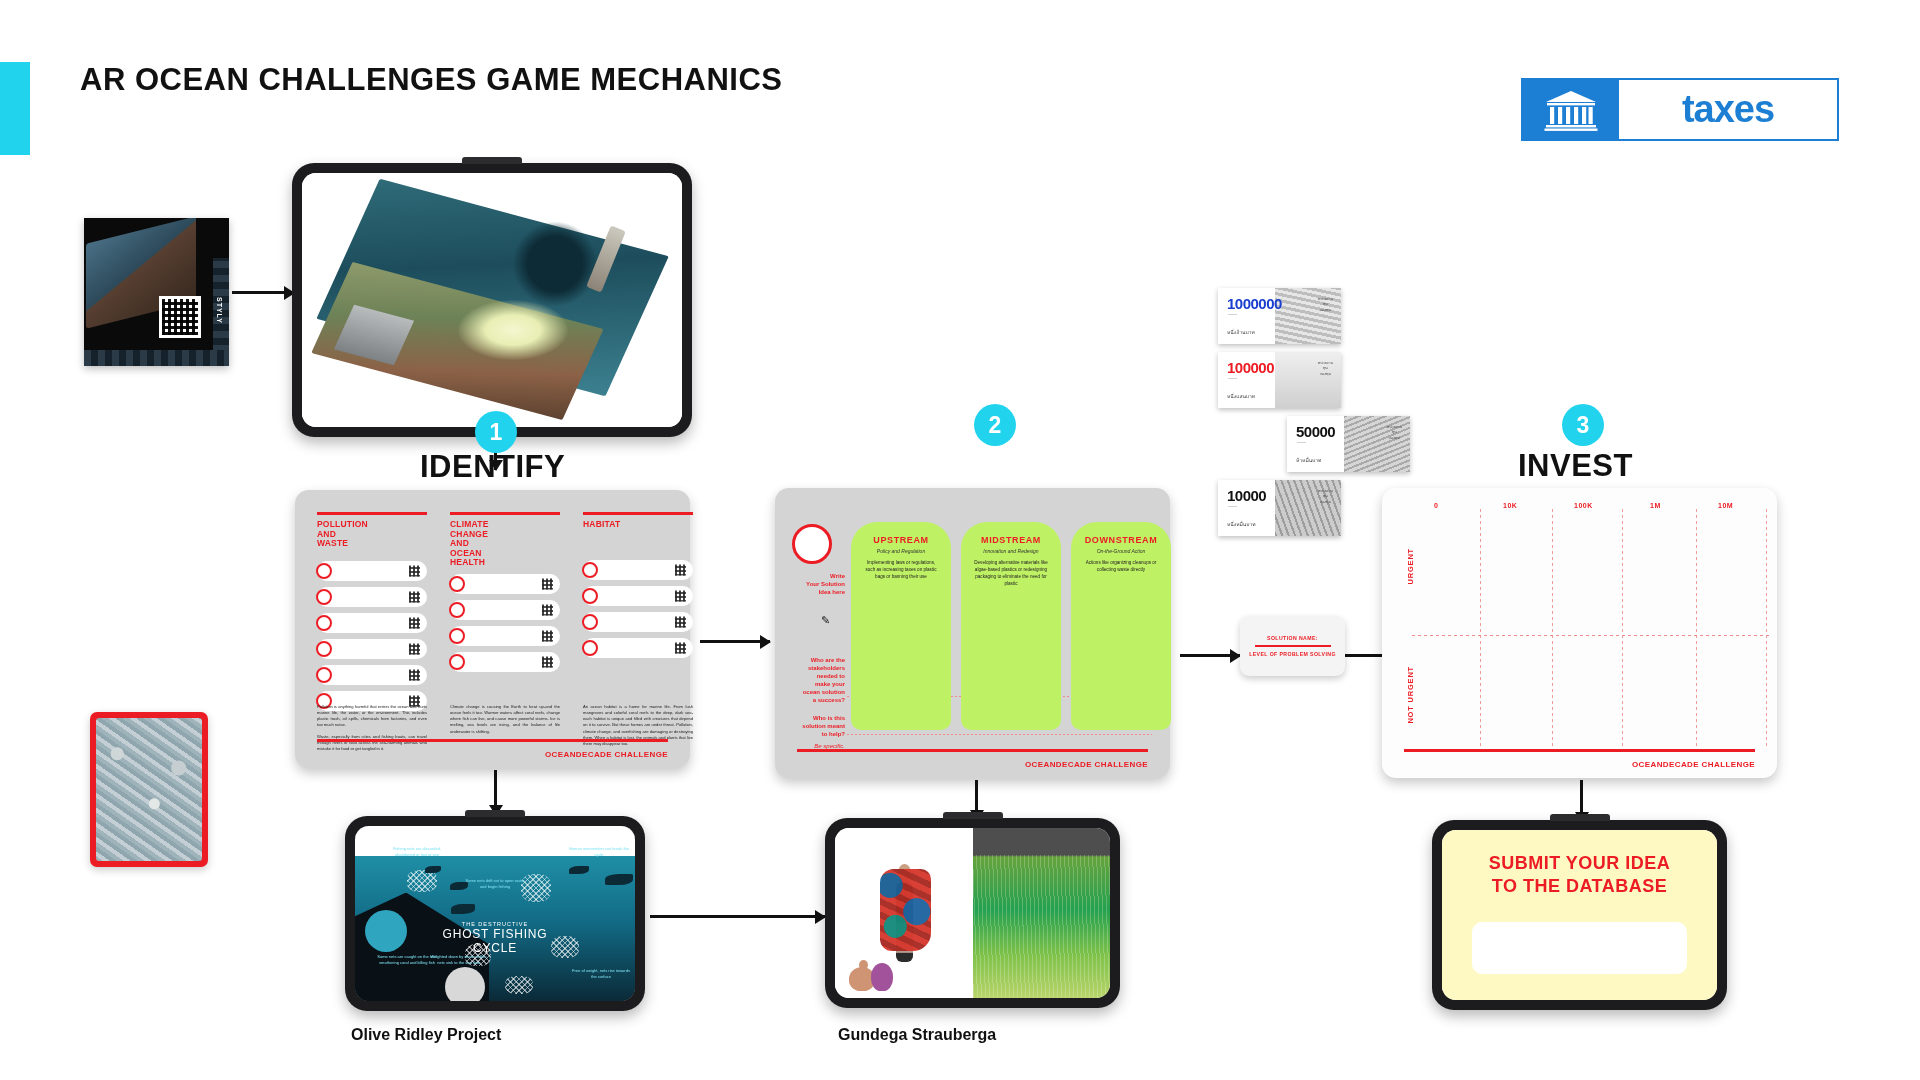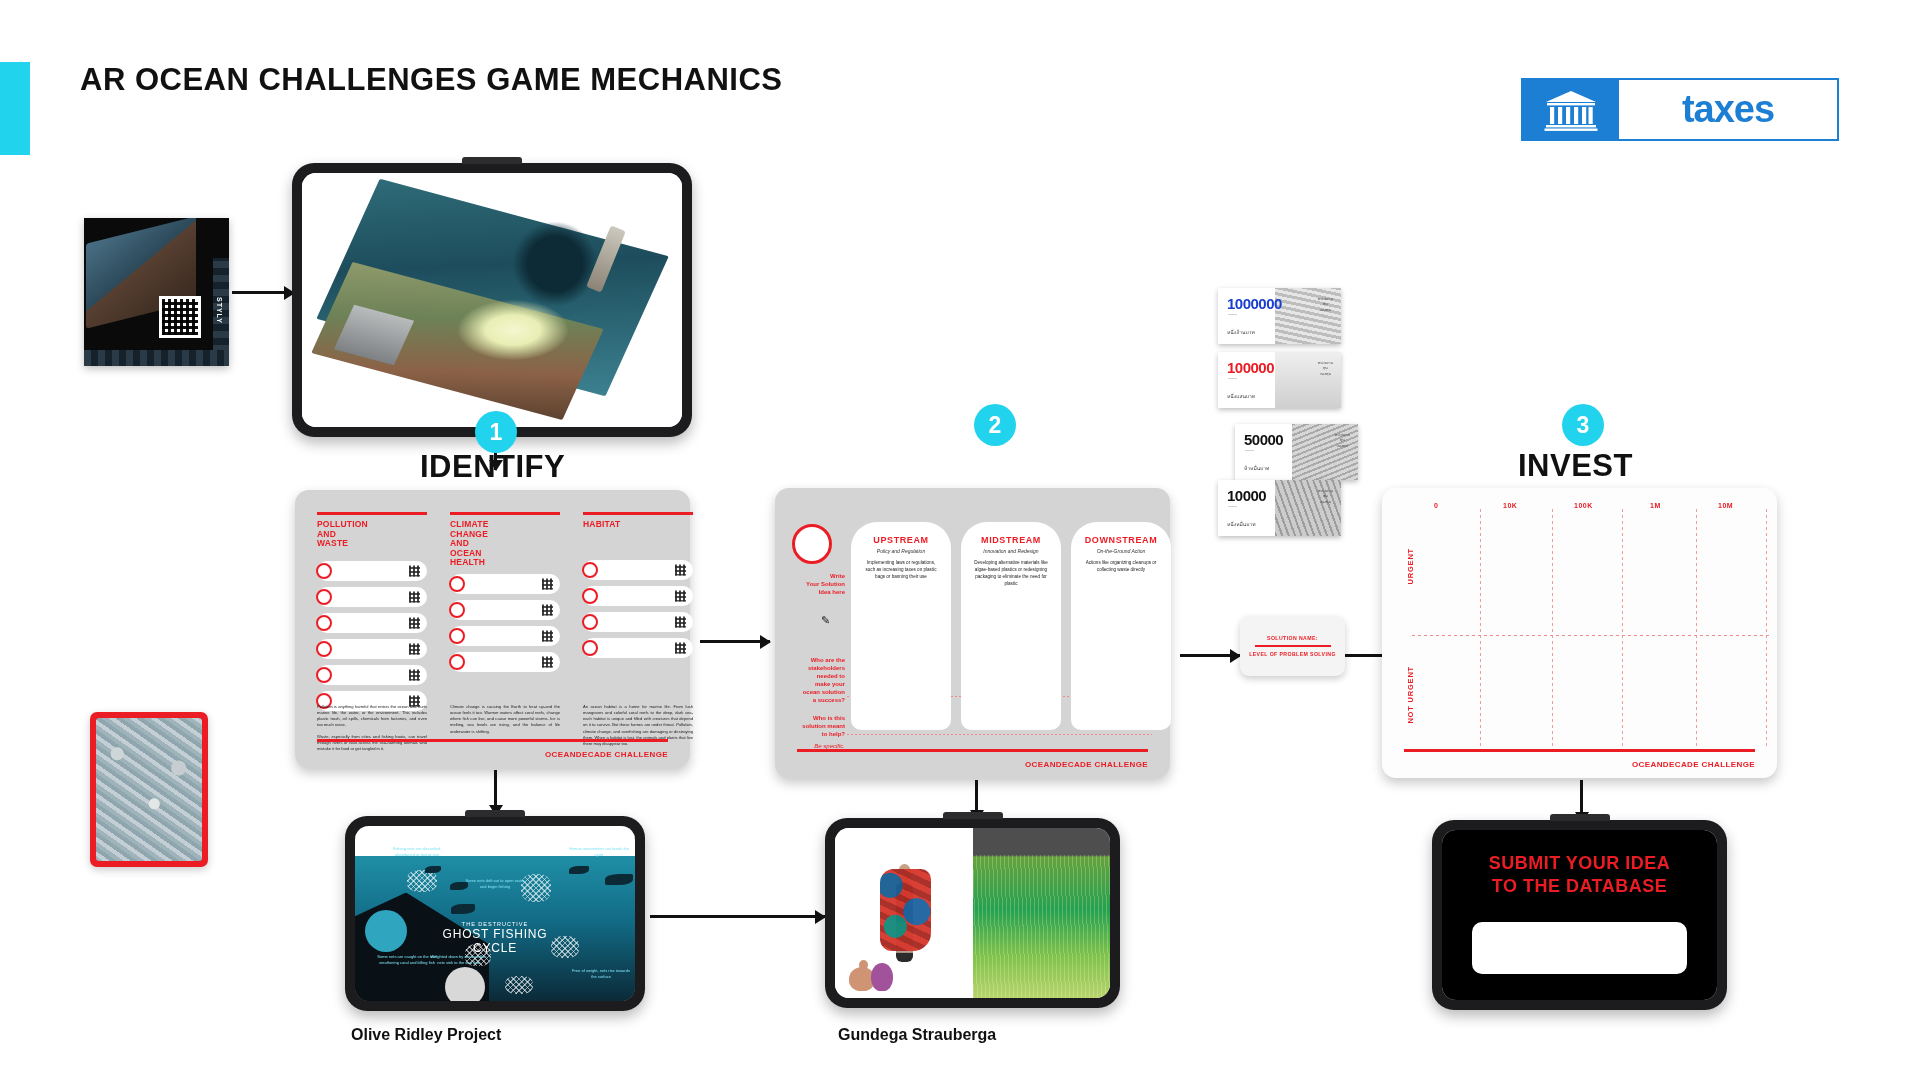--- a/index.html
+++ b/index.html
@@ -130,21 +130,21 @@
   .ideate-circle {
     position:absolute; width:40px; height:40px; border-radius:50%;
     border:3px solid #ec1c24; background:#fff;
   }
   .ideate-side {
     position:absolute; text-align:right; color:#ec1c24;
     font-size:6px; font-weight:bold; line-height:1.35;
   }
   .ideate-side i { font-style:italic; font-weight:normal; }
   .ideate-col {
-    position:absolute; top:34px; background:#ffffff;
+    position:absolute; top:34px; background:#bef264;
     border-radius:26px 26px 10px 10px;
   }
   .ideate-col h4 {
     margin-top:13px; text-align:center; color:#ec1c24;
     font-size:9px; letter-spacing:.6px;
   }
   .ideate-col .sub {
     text-align:center; font-size:5px; font-style:italic; color:#333;
     margin-top:3px;
   }
@@ -380,21 +380,21 @@
   .af-dot1::after{
     content:""; position:absolute; left:38%; top:-7px; width:9px; height:10px;
     background:#cf9474; border-radius:50%;
   }
   .af-dot2 {
     position:absolute; left:26%; bottom:4%; width:22px; height:28px;
     background:#a1529b; border-radius:50% 50% 44% 44%;
   }
 
   
-  .submit-screen { position:absolute; inset:0; background:#000000; }
+  .submit-screen { position:absolute; inset:0; background:#fef9c3; }
   .submit-title {
     position:absolute; left:0; right:0; top:22px; text-align:center;
     color:#ec1c24; font-size:18px; font-weight:bold; line-height:1.3;
     letter-spacing:.5px;
   }
   .submit-field {
     position:absolute; left:30px; right:30px; top:92px; bottom:26px;
     background:#fff; border-radius:10px;
   }
   .caption {
@@ -626,21 +626,21 @@
   </div>
   <div class="note" style="left:1218px; top:352px;">
     <div class="pic" style="background:linear-gradient(180deg,#efefef,#cfcfcf)"></div>
     <div class="amt" style="color:#ec1c24">100000</div>
     <div class="sub">———</div>
     <div class="thai">หนึ่งแสนบาท</div>
     <div class="brand" style="white-space:pre-line">หน่วยงาน
 ทุน
 กองทุน</div>
   </div>
-  <div class="note" style="left:1235px; top:416px;margin-top:8px;">
+  <div class="note" style="left:1287px; top:416px;">
     <div class="pic" style="background:repeating-linear-gradient(-22deg,#a9a9a9 0 2px,#d6d6d6 2px 5px),linear-gradient(180deg,#cfcfcf,#8f8f8f)"></div>
     <div class="amt" style="color:#111">50000</div>
     <div class="sub">———</div>
     <div class="thai">ห้าหมื่นบาท</div>
     <div class="brand" style="white-space:pre-line">หน่วยงาน
 ทุน
 กองทุน</div>
   </div>
   <div class="note" style="left:1218px; top:480px;">
     <div class="pic" style="background:repeating-linear-gradient(70deg,#9d9d9d 0 2px,#cccccc 2px 6px),linear-gradient(180deg,#c4c4c4,#888)"></div>

